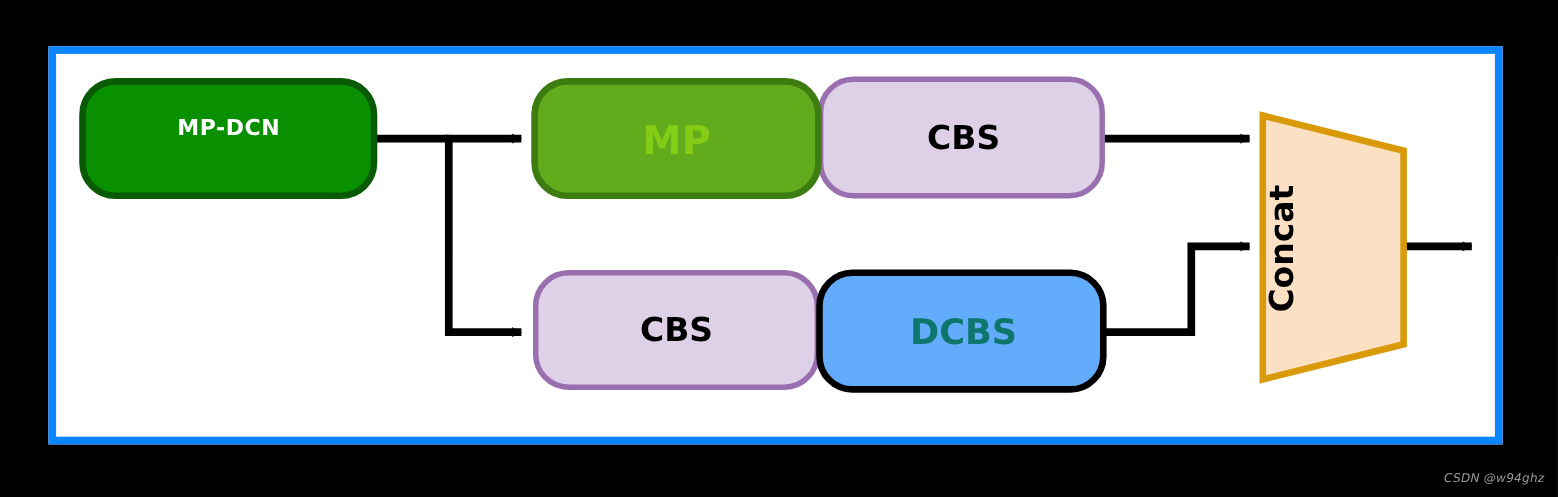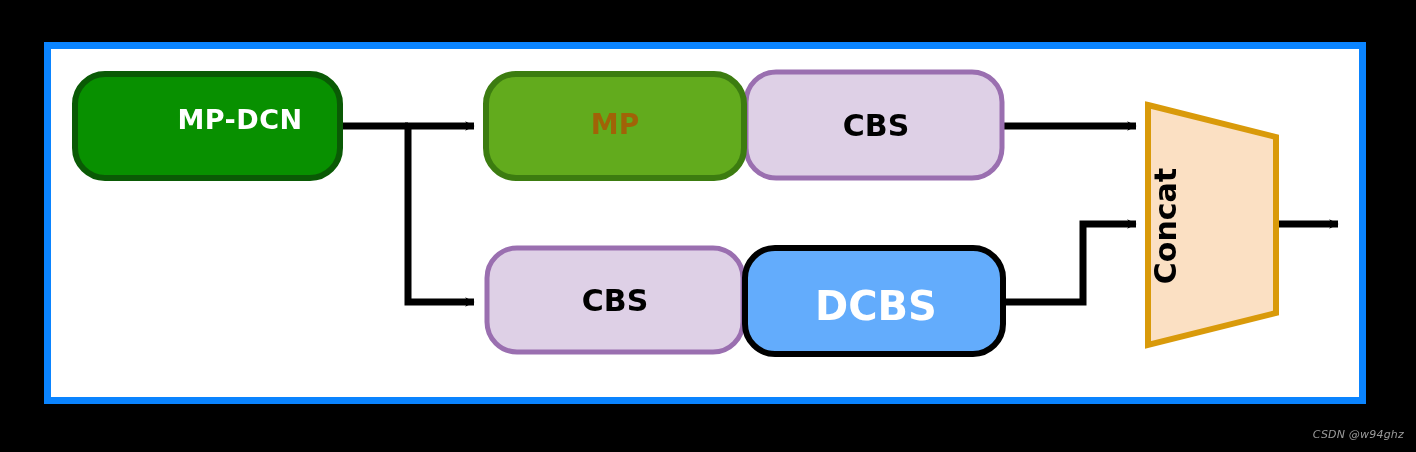--- a/index.html
+++ b/index.html
@@ -41,32 +41,31 @@
     position: absolute;
     font-weight: bold;
     white-space: nowrap;
     pointer-events: none;
   }
   .label-mpdcn {
     left: 78px;
     top: 104px;
     width: 260px;
     text-align: center;
-    font-size: 27px;
+    font-size: 20px;
     color: #ffffff;
     letter-spacing: 0.5px;
-    padding-left: 32px;
   }
   .label-mp {
     left: 486px;
     top: 108px;
     width: 258px;
     text-align: center;
-    font-size: 28px;
-    color: #a16207;
+    font-size: 36px;
+    color: #84cc16;
   }
   .label-cbs-top {
     left: 748px;
     top: 108px;
     width: 256px;
     text-align: center;
     font-size: 30px;
     color: #000000;
   }
   .label-cbs-bot {
@@ -75,22 +74,22 @@
     width: 256px;
     text-align: center;
     font-size: 30px;
     color: #000000;
   }
   .label-dcbs {
     left: 748px;
     top: 283px;
     width: 256px;
     text-align: center;
-    font-size: 40px;
-    color: #ffffff;
+    font-size: 32px;
+    color: #0f766e;
   }
   .label-concat {
     left: 1148px;
     top: 136px;
     width: 180px;
     text-align: center;
     font-size: 30px;
     color: #000000;
     transform: rotate(-90deg);
     transform-origin: 90px 90px;

